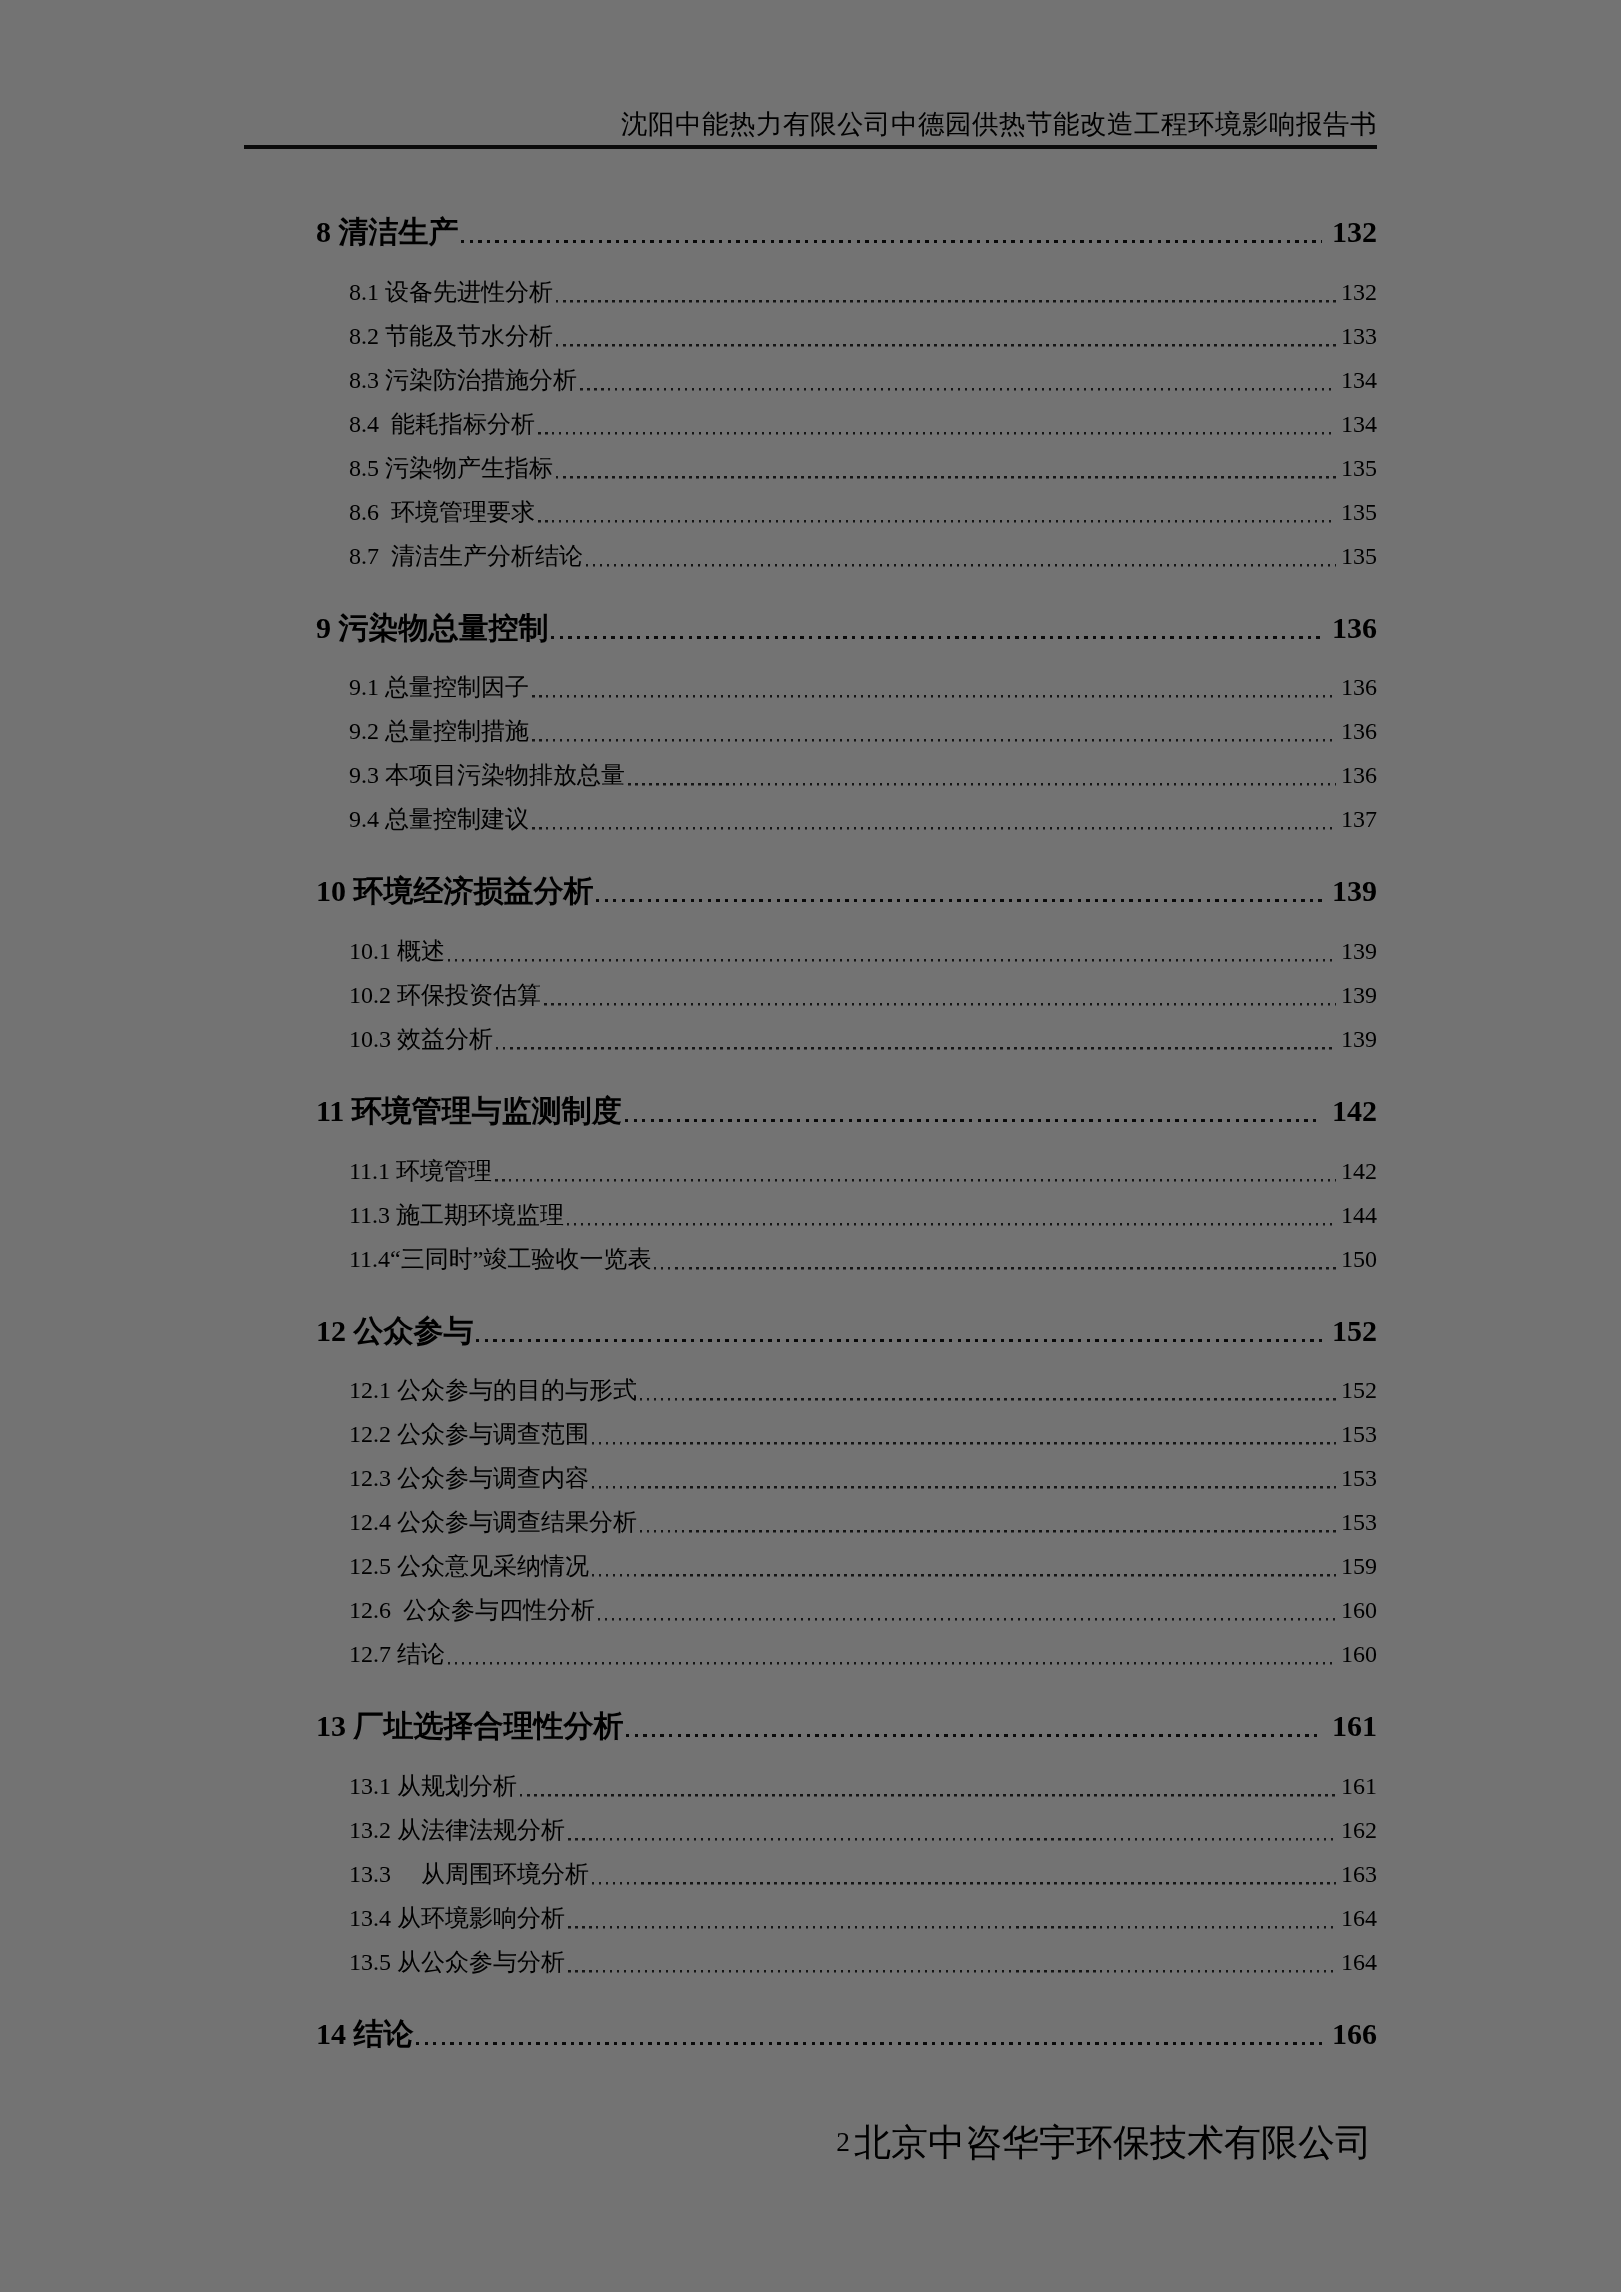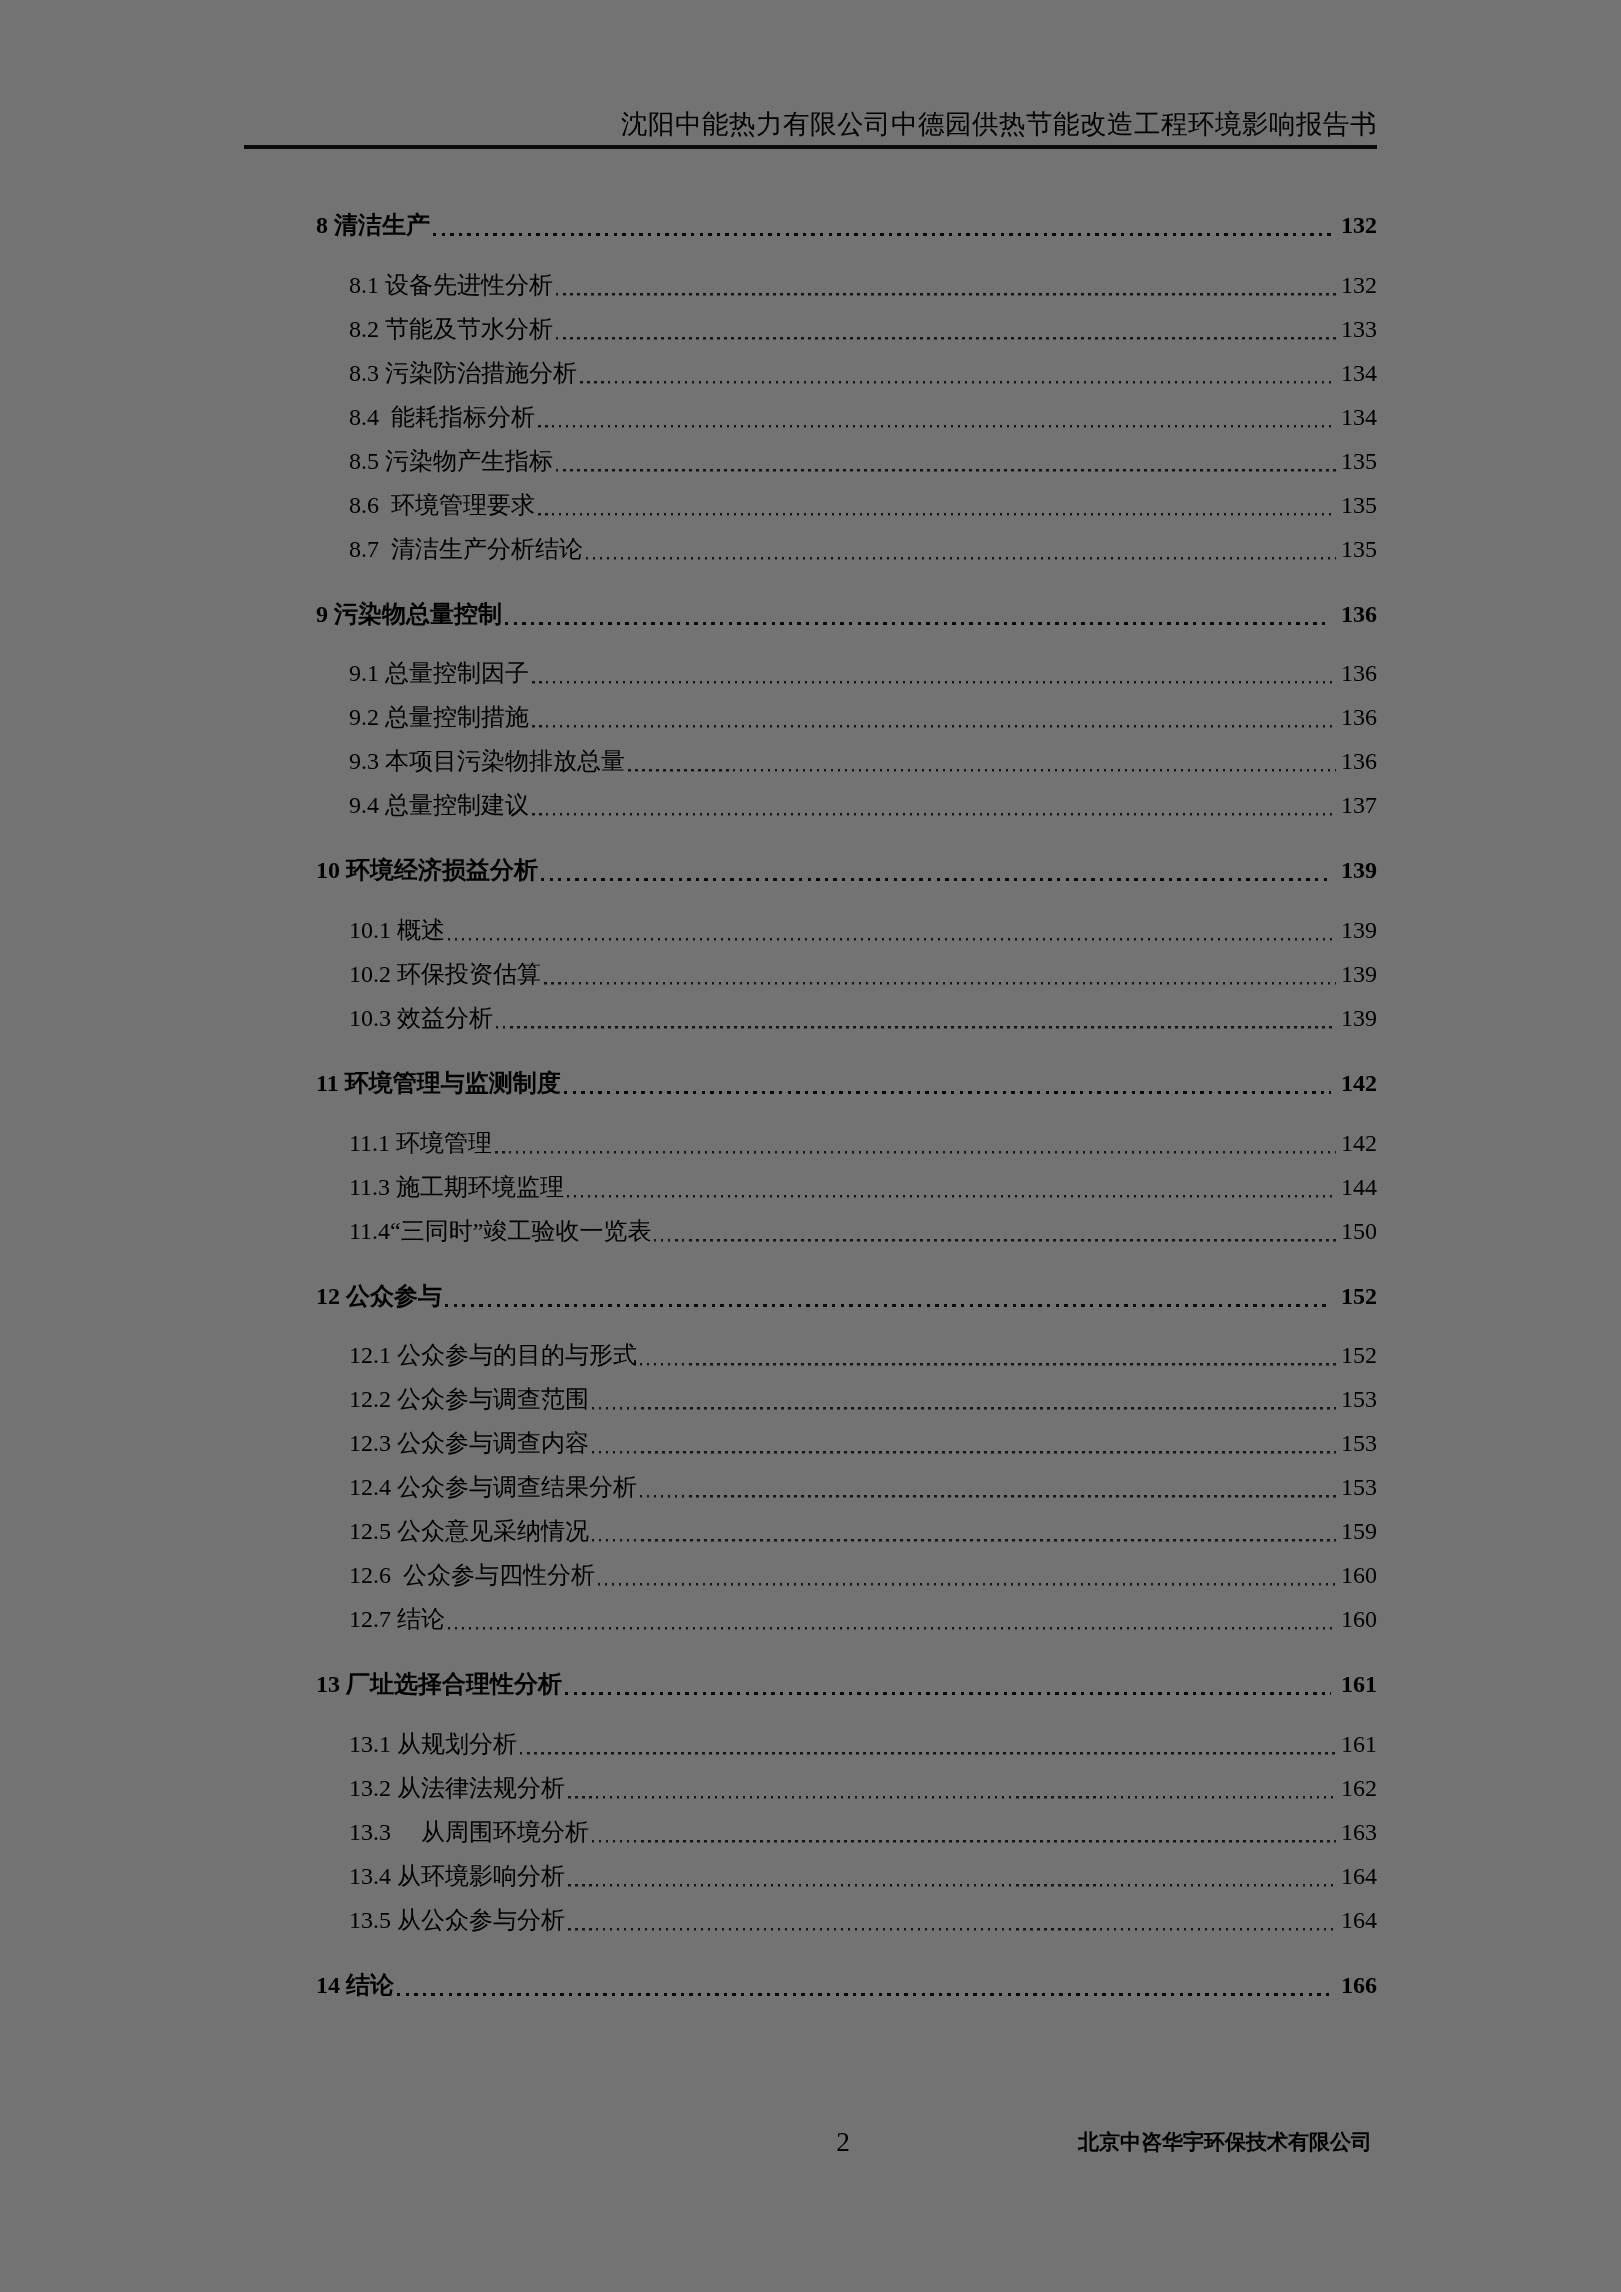--- a/index.html
+++ b/index.html
@@ -44,23 +44,23 @@
     width: 1133px;
   }
   .toc-row {
     display: flex;
     align-items: stretch;
     height: 44px;
     line-height: 44px;
     font-size: 24px;
   }
   .toc-row.level1 {
-    margin-top: 21px;
+    margin-top: 28px;
     margin-bottom: 15.7px;
-    font-size: 24px;
+    font-size: 30px;
     font-weight: bold;
     margin-left: 72px;
   }
   .toc-row.level2 {
     margin-left: 105px;
   }
   .toc-label {
     white-space: pre;
     flex: 0 0 auto;
   }
@@ -95,24 +95,23 @@
     text-align: center;
     font-size: 27.4px;
     line-height: 35px;
   }
   .footer-company {
     position: absolute;
     top: 2125px;
     left: 244px;
     width: 1128px;
     text-align: right;
-    font-size: 21px;
+    font-size: 37px;
     line-height: 35px;
     white-space: nowrap;
-    font-weight: bold;
   }
 </style>
 </head>
 <body>
 
 <div class="page">
 
   <div class="header-title">沈阳中能热力有限公司中德园供热节能改造工程环境影响报告书</div>
 
   <div class="header-rule"></div>

